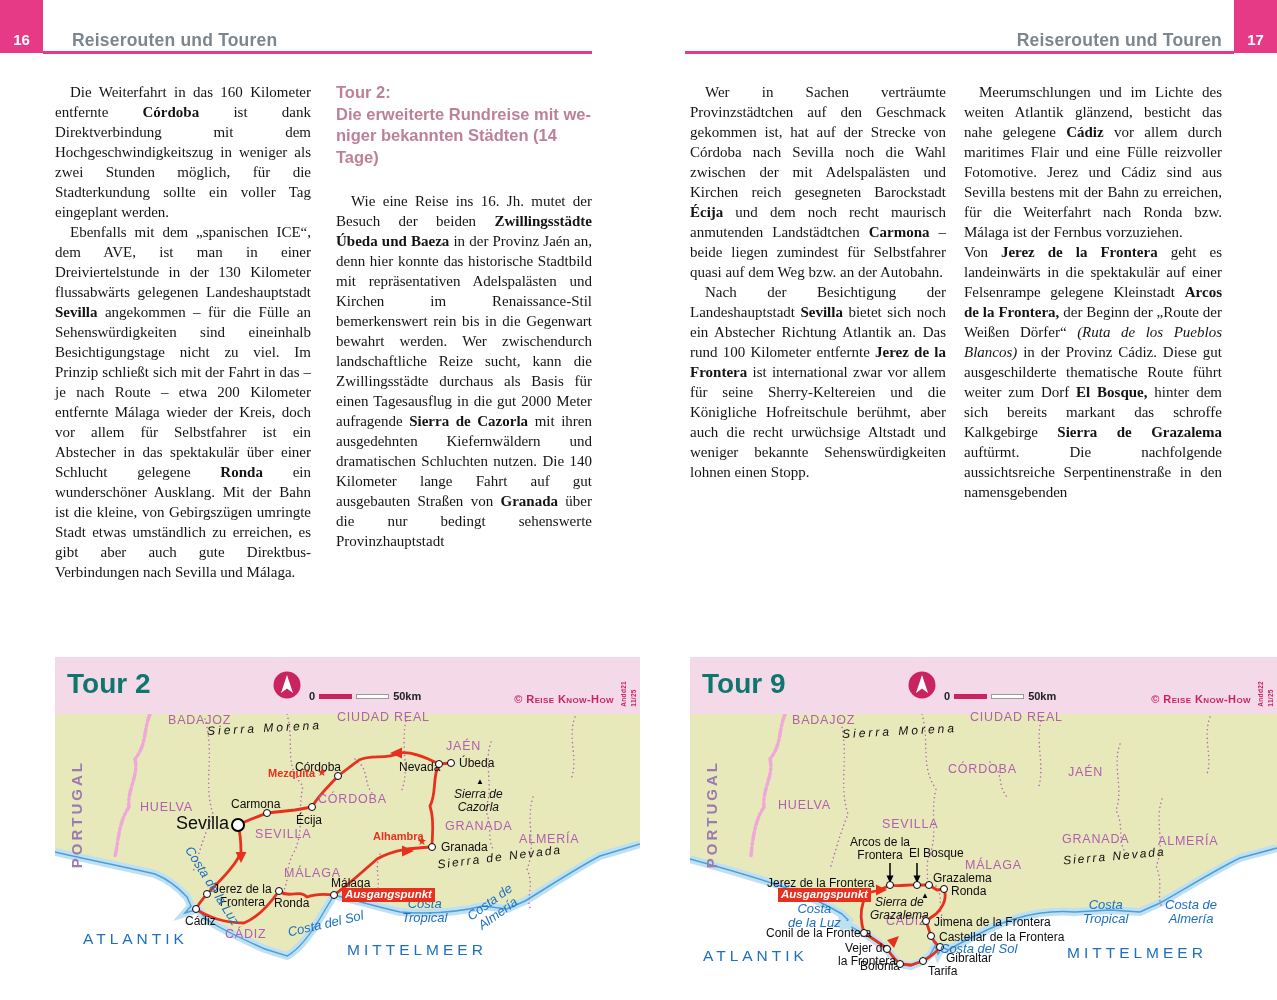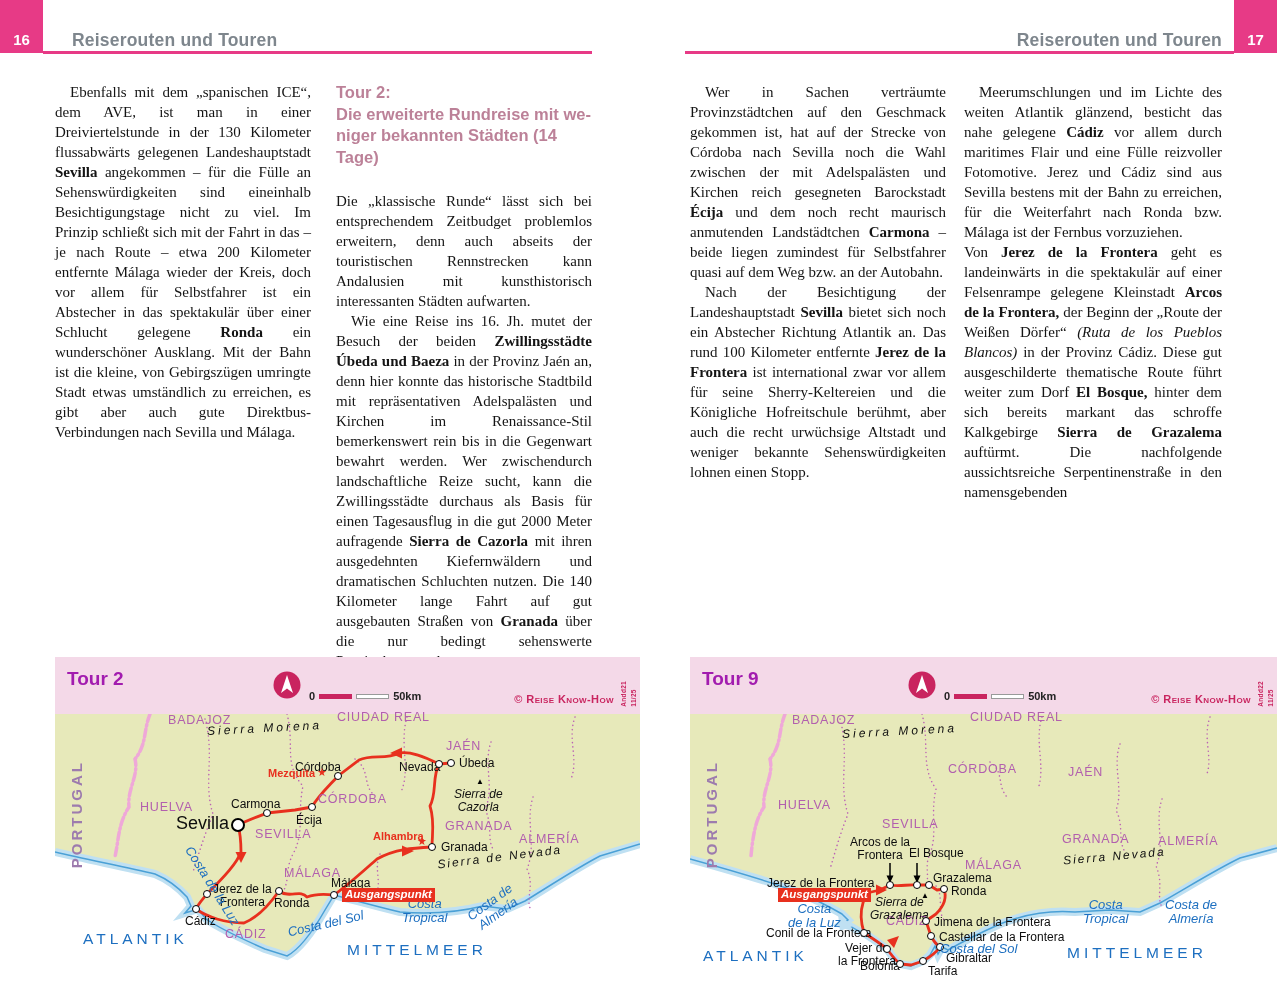--- a/index.html
+++ b/index.html
@@ -30,21 +30,21 @@
   #col2 .tourhead{margin-bottom:23px}
   #col4 .tourhead{margin:21px 0 25px}
 
   
   .map{position:absolute;top:657px;height:343px;margin:0;overflow:hidden}
   #map2{left:55px;width:585px}
   #map3{left:690px;width:587px}
   .maphead{position:absolute;left:0;top:0;right:0;height:57px;background:#f4d9e8}
   .mapbody{position:absolute;left:0;top:57px;right:0;bottom:0;background:#e7e9ba}
   .maptitle{position:absolute;left:12px;top:11px;font-family:"Liberation Sans",sans-serif;
-            font-weight:bold;font-size:19px;color:#a21caf}
+            font-weight:bold;font-size:28px;color:#0f766e}
   .compass{position:absolute;left:216px;top:11px}
   .scalebar{position:absolute;left:254px;top:33px;display:flex;align-items:center;gap:4px;
             font-family:"Liberation Sans",sans-serif;font-weight:bold;font-size:11px;color:#222}
   .sb-red{width:33px;height:5px;background:#c9245f}
   .sb-white{width:33px;height:5px;background:#fff;border:1px solid #9a9a9a;box-sizing:border-box}
   .credit{position:absolute;right:26px;top:36px;font-family:"Liberation Sans",sans-serif;
           font-weight:bold;font-size:11px;color:#c9245f;font-variant:small-caps;letter-spacing:.4px}
   .edition{position:absolute;right:2px;top:24px;color:#c9245f;font-family:"Liberation Sans",sans-serif;
            font-weight:bold;font-size:6.5px;writing-mode:vertical-rl;transform:rotate(180deg);
            white-space:pre-line;line-height:1.5;letter-spacing:.3px}
@@ -76,29 +76,29 @@
 
 <div class="pagebox left">16</div>
 <div class="htitle left">Reiserouten und Touren</div>
 <div class="hrule left"></div>
 
 <div class="pagebox right">17</div>
 <div class="htitle right">Reiserouten und Touren</div>
 <div class="hrule right"></div>
 
 <section id="col1" class="col">
+    <p class="ind"><span>Die Weiterfahrt in das 160 Kilometer entfernte </span><span style="font-weight: bold;">Córdoba</span><span> ist dank Direktverbindung mit dem Hochgeschwindigkeitszug in weniger als zwei Stunden möglich, für die Stadterkundung sollte ein voller Tag eingeplant werden.</span></p>
     <p class="ind"><span>Ebenfalls mit dem „spanischen ICE“, dem AVE, ist man in einer Dreiviertelstunde in der 130 Kilometer flussabwärts gelegenen Landeshauptstadt </span><span style="font-weight: bold;">Sevilla</span><span> angekommen – für die Fülle an Sehenswürdigkeiten sind eineinhalb Besichtigungstage nicht zu viel. Im Prinzip schließt sich mit der Fahrt in das – je nach Route – etwa 200 Kilometer entfernte Málaga wieder der Kreis, doch vor allem für Selbstfahrer ist ein Abstecher in das spektakulär über einer Schlucht gelegene </span><span style="font-weight: bold;">Ronda</span><span> ein wunderschöner Ausklang. Mit der Bahn ist die kleine, von Gebirgszügen umringte Stadt etwas umständlich zu erreichen, es gibt aber auch gute Direktbus-Verbindungen nach Sevilla und Málaga.</span></p>
   </section>
 
 <section id="col2" class="col">
   <h3 class="tourhead">Tour 2:
 Die erweiterte Rundreise mit we-
 niger bekannten Städten (14 Tage)</h3>
   <div>
-      <p><span>Die „klassische Runde“ lässt sich bei entsprechendem Zeitbudget problemlos erweitern, denn auch abseits der touristischen Rennstrecken kann Andalusien mit kunsthistorisch interessanten Städten aufwarten.</span></p>
       <p class="ind"><span>Wie eine Reise ins 16. Jh. mutet der Besuch der beiden </span><span style="font-weight: bold;">Zwillingsstädte Úbeda und Baeza</span><span> in der Provinz Jaén an, denn hier konnte das historische Stadtbild mit repräsentativen Adelspalästen und Kirchen im Renaissance-Stil bemerkenswert rein bis in die Gegenwart bewahrt werden. Wer zwischendurch landschaftliche Reize sucht, kann die Zwillingsstädte durchaus als Basis für einen Tagesausflug in die gut 2000 Meter aufragende </span><span style="font-weight: bold;">Sierra de Cazorla</span><span> mit ihren ausgedehnten Kiefernwäldern und dramatischen Schluchten nutzen. Die 140 Kilometer lange Fahrt auf gut ausgebauten Straßen von </span><span style="font-weight: bold;">Granada</span><span> über die nur bedingt sehenswerte Provinzhauptstadt</span></p>
     </div>
 </section>
 
 <section id="col3" class="col">
     <p class="ind"><span>Wer in Sachen verträumte Provinzstädtchen auf den Geschmack gekommen ist, hat auf der Strecke von Córdoba nach Sevilla noch die Wahl zwischen der mit Adelspalästen und Kirchen reich gesegneten Barockstadt </span><span style="font-weight: bold;">Écija</span><span> und dem noch recht maurisch anmutenden Landstädtchen </span><span style="font-weight: bold;">Carmona</span><span> – beide liegen zumindest für Selbstfahrer quasi auf dem Weg bzw. an der Autobahn.</span></p>
     <p class="ind"><span>Nach der Besichtigung der Landeshauptstadt </span><span style="font-weight: bold;">Sevilla</span><span> bietet sich noch ein Abstecher Richtung Atlantik an. Das rund 100 Kilometer entfernte </span><span style="font-weight: bold;">Jerez de la Frontera</span><span> ist international zwar vor allem für seine Sherry-Keltereien und die Königliche Hofreitschule berühmt, aber auch die recht urwüchsige Altstadt und weniger bekannte Sehenswürdigkeiten lohnen einen Stopp.</span></p>
   </section>
 
 <section id="col4" class="col">

